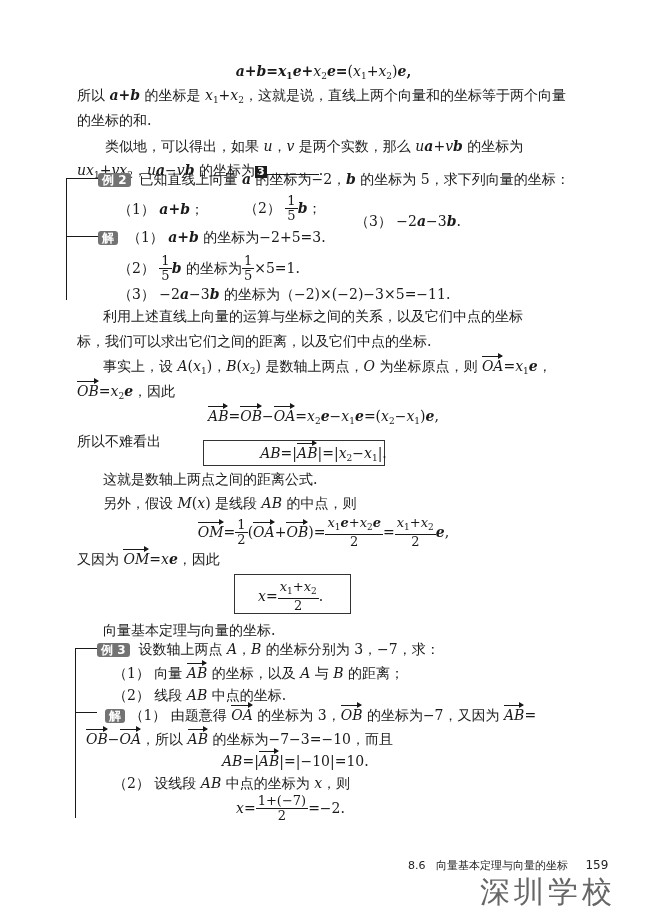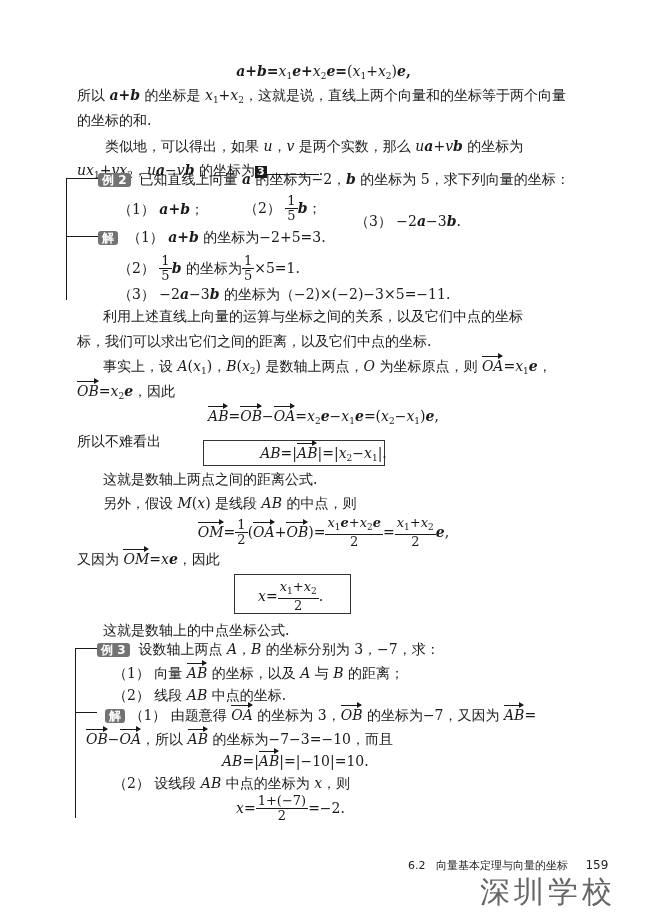--- a/index.html
+++ b/index.html
@@ -24,21 +24,21 @@
   .bracket { position: absolute; border-left: 1.5px solid #1a1a1a; }
   .tick { position: absolute; border-top: 1.5px solid #1a1a1a; }
   .boxed { position: absolute; border: 1.5px solid #333; }
   .footer { position: absolute; font-family: "DejaVu Sans", sans-serif; font-size: 11px; color: #222; }
   .watermark { position: absolute; font-family: "DejaVu Sans", sans-serif; font-size: 30px; color: #666; letter-spacing: 4px; }
 </style>
 </head>
 <body>
 
 <div class="line c b" style="top:62px;">
-  <i>a</i>+<i>b</i>=<span style="font-weight:normal"><i>x</i><sub>1</sub></span><i>e</i>+<span style="font-weight:normal"><i>x</i><sub>2</sub></span><i>e</i>=<span style="font-weight:normal">(<i>x</i><sub>1</sub>+<i>x</i><sub>2</sub>)</span><i>e</i>,
+  <i>a</i>+<i>b</i>=<span style="font-weight:bold"><i>x</i><sub>1</sub></span><i>e</i>+<span style="font-weight:normal"><i>x</i><sub>2</sub></span><i>e</i>=<span style="font-weight:normal">(<i>x</i><sub>1</sub>+<i>x</i><sub>2</sub>)</span><i>e</i>,
 </div>
 
 <div class="line" style="left:77px; top:86px;">所以 <b><i>a</i>+<i>b</i></b> 的坐标是 <i>x</i><sub>1</sub>+<i>x</i><sub>2</sub>，这就是说，直线上两个向量和的坐标等于两个向量</div>
 <div class="line" style="left:77px; top:111px;">的坐标的和.</div>
 
 <div class="line" style="left:105px; top:137px;">类似地，可以得出，如果 <i>u</i>，<i>v</i> 是两个实数，那么 <i>u</i><b><i>a</i></b>+<i>v</i><b><i>b</i></b> 的坐标为</div>
 <div class="line" style="left:77px; top:161px;"><i>u</i><i>x</i><sub>1</sub>+<i>v</i><i>x</i><sub>2</sub>，<i>u</i><b><i>a</i></b>−<i>v</i><b><i>b</i></b> 的坐标为<span class="qbox">3</span><span class="blank"></span>.</div>
 
 <div class="bracket" style="left:66px; top:178px; height:122px;"></div>
 <div class="tick" style="left:66px; top:178px; width:32px;"></div>
@@ -70,35 +70,35 @@
 <div class="line" style="left:103px; top:470px;">这就是数轴上两点之间的距离公式.</div>
 <div class="line" style="left:103px; top:494px;">另外，假设 <i>M</i>(<i>x</i>) 是线段 <i>AB</i> 的中点，则</div>
 
 <div class="line c" style="top:516px;"><span class="vec">OM</span>=<span class="frac"><span class="num">1</span><span>2</span></span>(<span class="vec">OA</span>+<span class="vec">OB</span>)=<span class="frac"><span class="num"><i>x</i><sub>1</sub><b><i>e</i></b>+<i>x</i><sub>2</sub><b><i>e</i></b></span><span>2</span></span>=<span class="frac"><span class="num"><i>x</i><sub>1</sub>+<i>x</i><sub>2</sub></span><span>2</span></span><b><i>e</i></b>,</div>
 
 <div class="line" style="left:77px; top:550px;">又因为 <span class="vec">OM</span>=<i>x</i><b><i>e</i></b>，因此</div>
 
 <div class="boxed" style="left:234px; top:574px; width:115px; height:38px;"></div>
 <div class="line" style="left:258px; top:580px;"><i>x</i>=<span class="frac"><span class="num"><i>x</i><sub>1</sub>+<i>x</i><sub>2</sub></span><span>2</span></span>.</div>
 
-<div class="line" style="left:103px; top:621px;">这就是数轴上的中点坐标公式.</div>
+<div class="line" style="left:103px; top:621px;">向量基本定理与向量的坐标.</div>
 
 <div class="bracket" style="left:75px; top:648px; height:170px;"></div>
 <div class="tick" style="left:75px; top:648px; width:22px;"></div>
 <div class="tick" style="left:75px; top:712px; width:22px;"></div>
 
 <div class="line" style="left:97px; top:640px;"><span class="badge">例 3</span>&nbsp; 设数轴上两点 <i>A</i>，<i>B</i> 的坐标分别为 3，−7，求：</div>
 <div class="line" style="left:113px; top:664px;">（1） 向量 <span class="vec">AB</span> 的坐标，以及 <i>A</i> 与 <i>B</i> 的距离；</div>
 <div class="line" style="left:113px; top:686px;">（2） 线段 <i>AB</i> 中点的坐标.</div>
 
 <div class="line" style="left:97px; top:706px;margin-left:8px;"><span class="badge">解</span>&nbsp;（1） 由题意得 <span class="vec">OA</span> 的坐标为 3，<span class="vec">OB</span> 的坐标为−7，又因为 <span class="vec">AB</span>=</div>
 <div class="line" style="left:86px; top:730px;"><span class="vec">OB</span>−<span class="vec">OA</span>，所以 <span class="vec">AB</span> 的坐标为−7−3=−10，而且</div>
 <div class="line" style="left:222px; top:752px;"><i>AB</i>=|<span class="vec">AB</span>|=|−10|=10.</div>
 <div class="line" style="left:113px; top:774px;">（2） 设线段 <i>AB</i> 中点的坐标为 <i>x</i>，则</div>
 <div class="line" style="left:236px; top:794px;"><i>x</i>=<span class="frac"><span class="num">1+(−7)</span><span>2</span></span>=−2.</div>
 
 <div class="footer" style="left:408px; top:858px;">
-  <span>6.2</span>&nbsp;&nbsp;
+  <span>8.6</span>&nbsp;&nbsp;
   <span>向量基本定理与向量的坐标</span>&nbsp;&nbsp;&nbsp;&nbsp;
   <span style="font-size:12px;">159</span>
 </div>
 
 <div class="watermark" style="left:480px; top:872px;">深圳学校网</div>
 
 </body></html>

